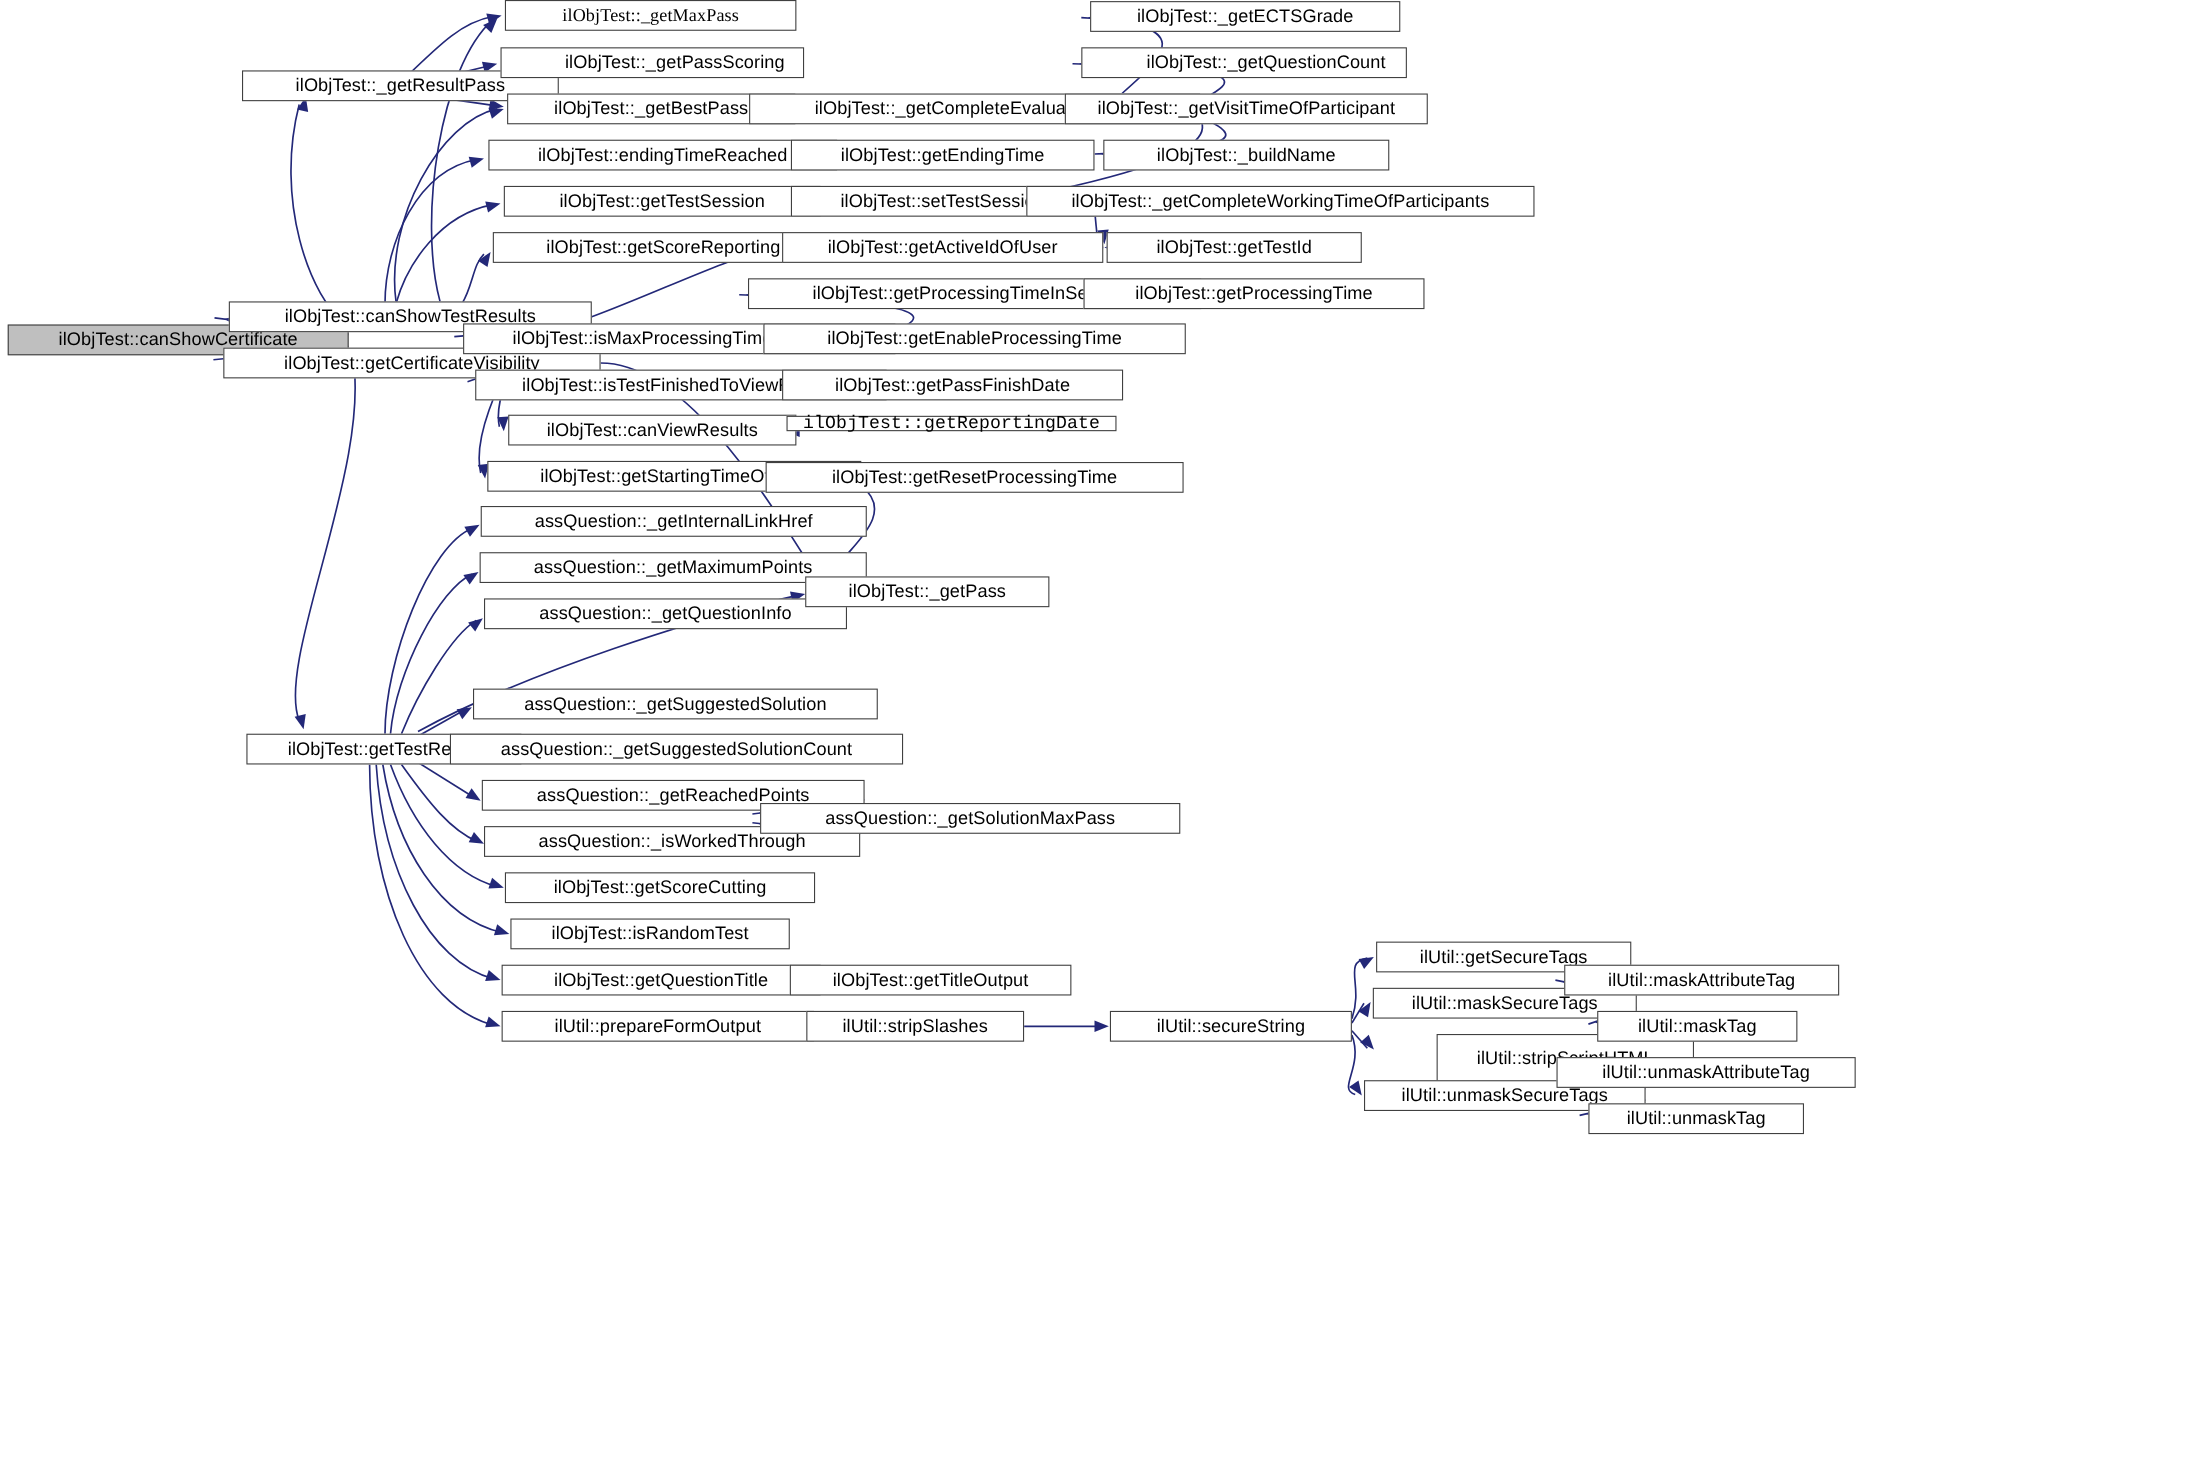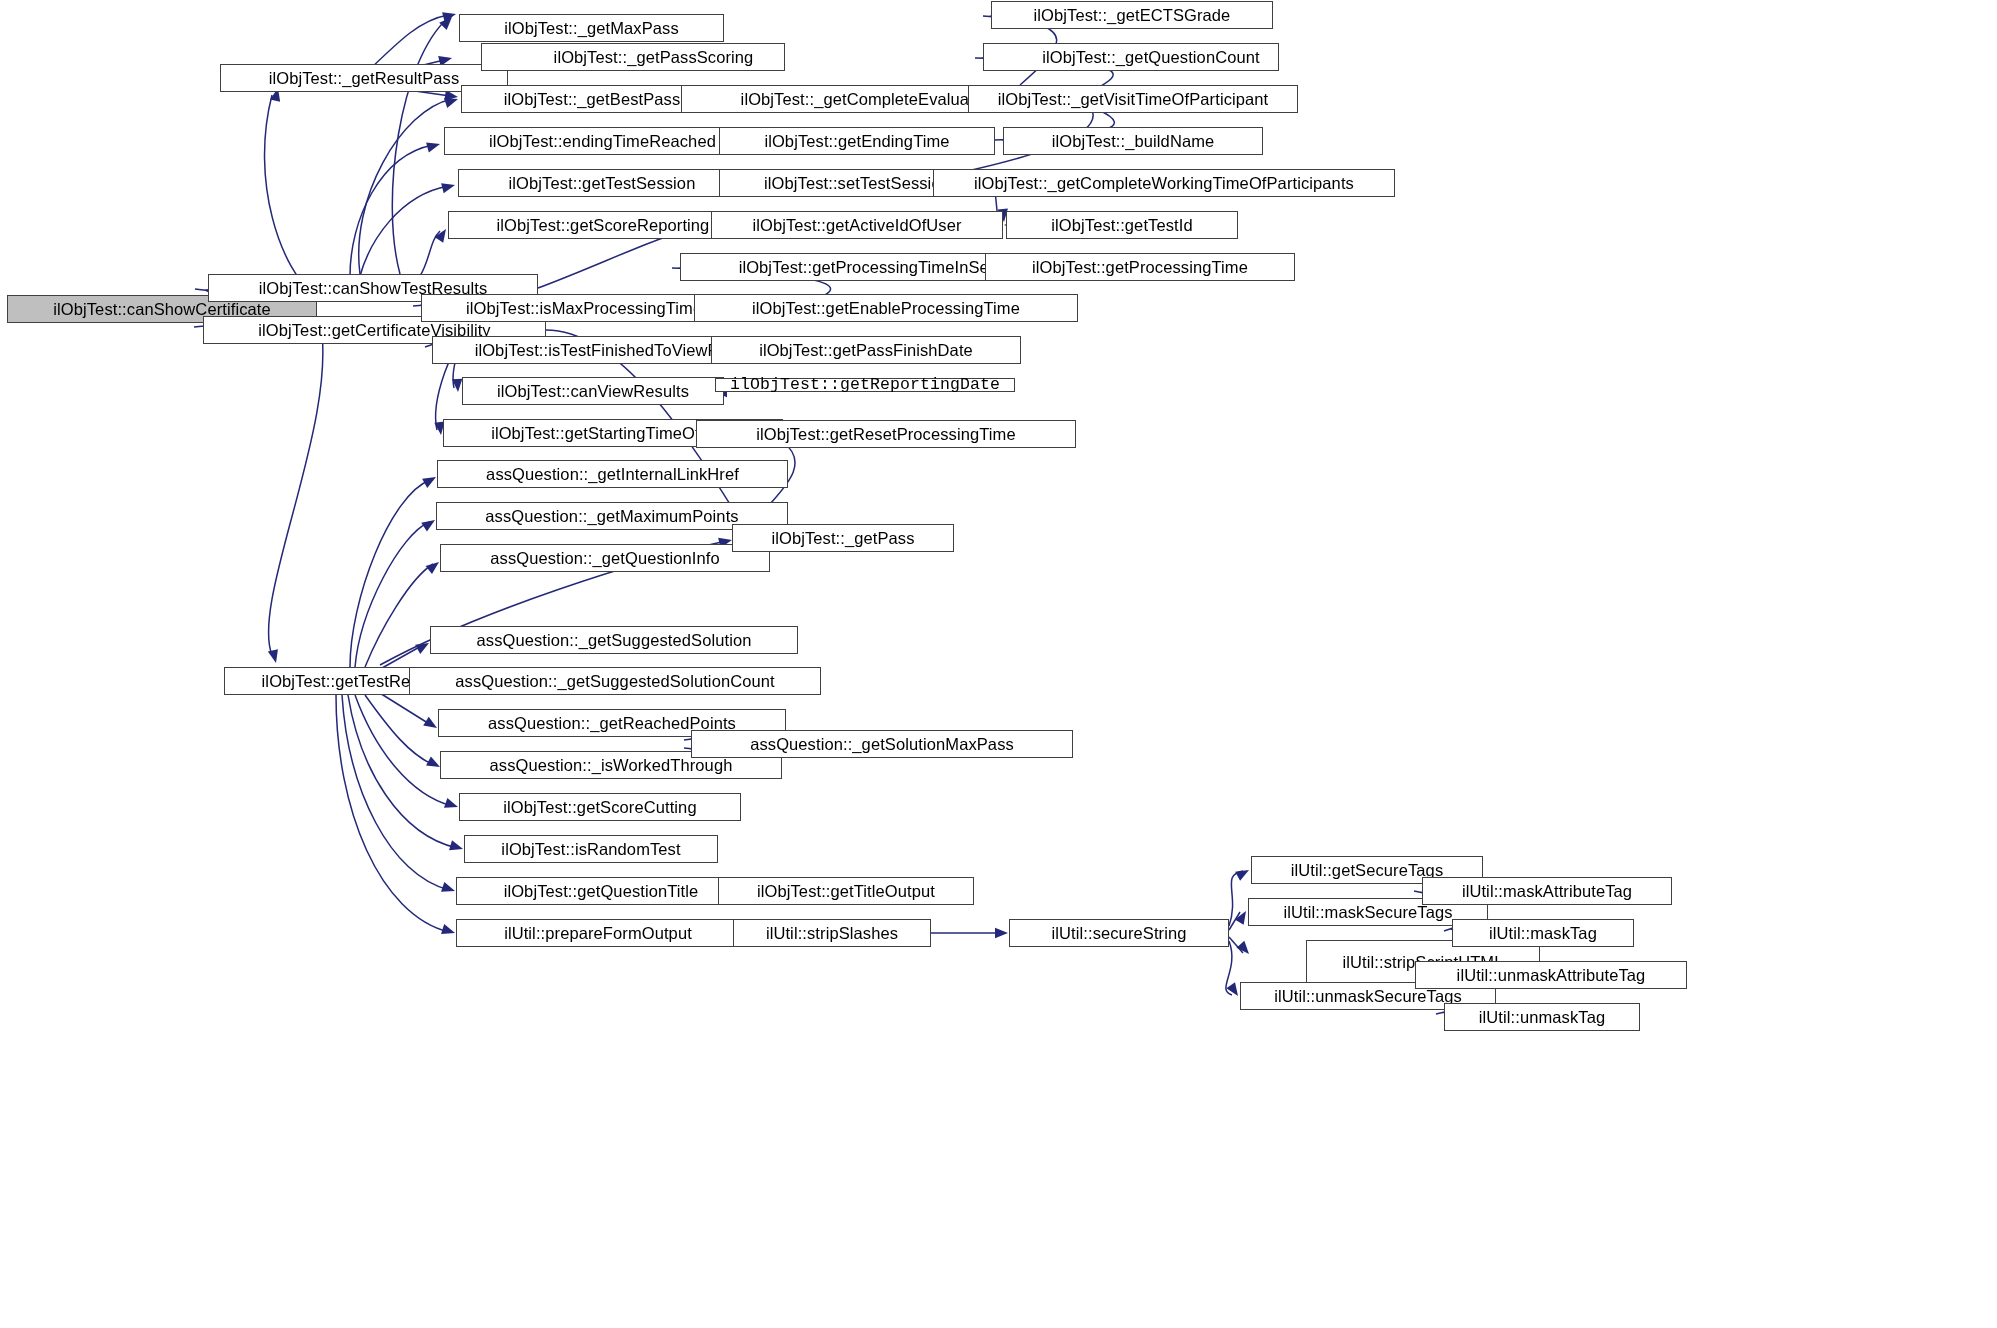--- a/index.html
+++ b/index.html
@@ -183,24 +183,24 @@
       </div>
       <div class="node" style="left: 208px; top: 274px; width: 330px; height: 28px;">
         <span>ilObjTest::canShowTestResults</span>
       </div>
       <div class="node" style="left: 203px; top: 316px; width: 343px; height: 28px;">
         <span>ilObjTest::getCertificateVisibility</span>
       </div>
       <div class="node" style="left: 224px; top: 667px; width: 250px; height: 28px;">
         <span>ilObjTest::getTestResult</span>
       </div>
-      <div class="node" style="left: 459px; top: 14px; width: 265px; height: 28px;">
+      <div class="node" style="left: 459px; top: 0; width: 265px; height: 28px; font-family: Liberation Serif, serif;">
         <span>ilObjTest::_getMaxPass</span>
       </div>
-      <div class="node" style="left: 481px; top: 43px; width: 304px; height: 28px; padding-left: 47px;">
+      <div class="node" style="left: 455px; top: 43px; width: 276px; height: 28px; padding-left: 47px;">
         <span>ilObjTest::_getPassScoring</span>
       </div>
       <div class="node" style="left: 461px; top: 85px; width: 262px; height: 28px;">
         <span>ilObjTest::_getBestPass</span>
       </div>
       <div class="node" style="left: 444px; top: 127px; width: 317px; height: 28px;">
         <span>ilObjTest::endingTimeReached</span>
       </div>
       <div class="node" style="left: 458px; top: 169px; width: 288px; height: 28px;">
         <span>ilObjTest::getTestSession</span>

